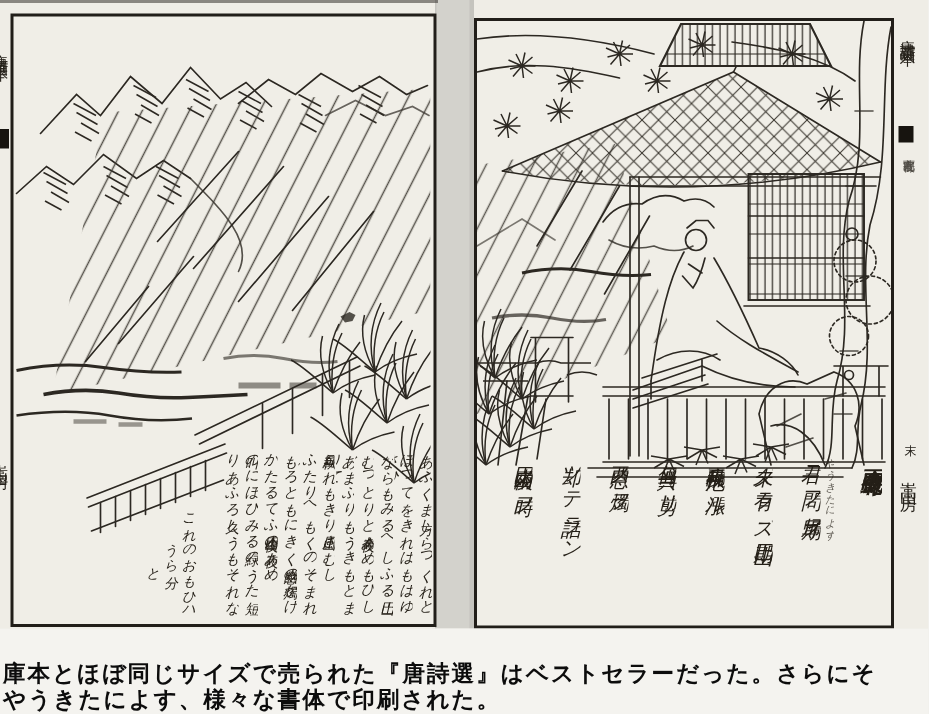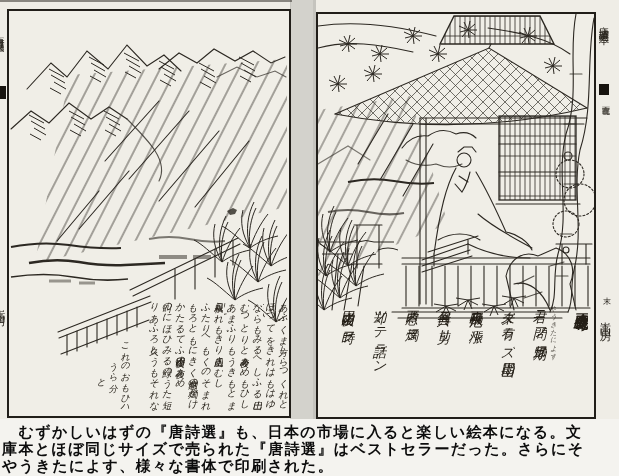--- a/index.html
+++ b/index.html
@@ -291,18 +291,17 @@
     <div class="margin-strip" style="left:280px;width:23px;">
       <div class="vtext" style="left:3px;top:18px;font-size:10.5px;letter-spacing:2px;">唐詩選画本</div>
       <div class="fishtail" style="left:3px;top:84px;width:10px;height:11px;"></div>
       <div class="vtext" style="left:5px;top:100px;font-size:8px;opacity:.8;">夜雨寄北</div>
       <div class="vtext" style="left:6px;top:290px;font-size:8px;">末</div>
       <div class="vtext" style="left:3px;top:312px;font-size:11.5px;letter-spacing:4px;">嵩山房</div>
     </div>
   </div>
 
   <div class="caption">
-    <div class="line" style="top:4px;">　むずかしいはずの『唐詩選』も、日本の市場に入ると楽しい絵本になる。文</div>
     <div class="line" style="top:21px;">庫本とほぼ同じサイズで売られた『唐詩選』はベストセラーだった。さらにそ</div>
     <div class="line" style="top:38px;">やうきたによす、様々な書体で印刷された。</div>
   </div>
 
 </div>
 
 </body></html>

